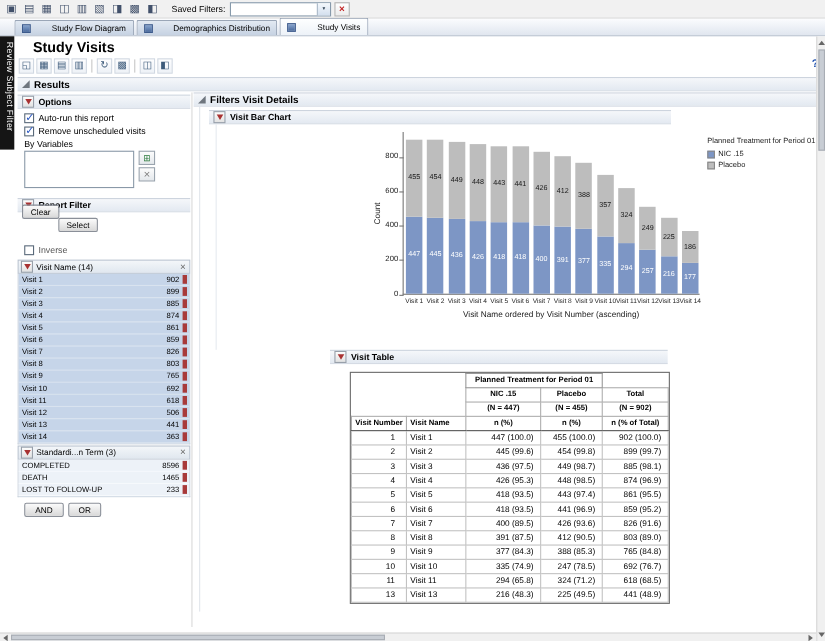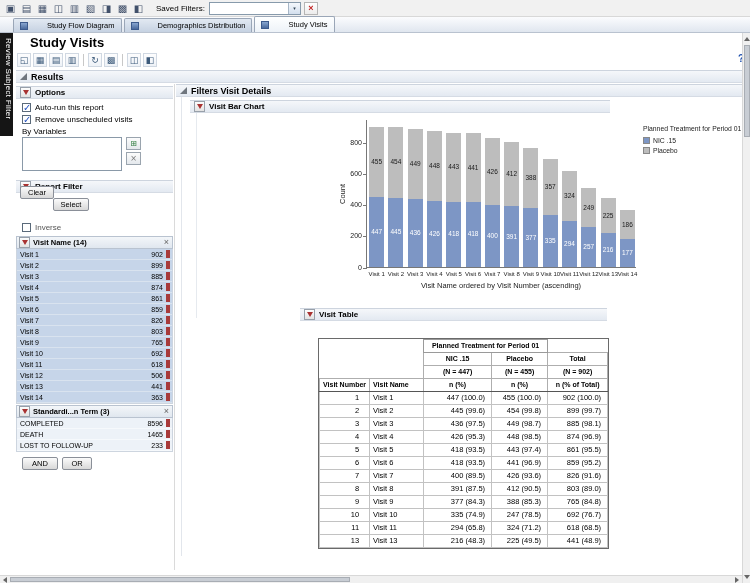--- a/index.html
+++ b/index.html
@@ -32,41 +32,41 @@
 
 .band{position:absolute;height:13px;background:linear-gradient(#f5f7fa,#e3e9f1);border-top:1px solid #cdd4de;border-bottom:1px solid #d5dbe4;display:flex;align-items:center;gap:4px;padding:0 4px}
 .band .title{font-weight:bold;font-size:9px;white-space:nowrap}
 .band.small .title{font-size:8px}
 .disc{width:0;height:0;border-left:7px solid transparent;border-bottom:7px solid #6f767e;flex:none}
 .red-tri-btn{width:11px;height:11px;background:linear-gradient(#fdfdfd,#e2e2e2);border:1px solid #98a0aa;display:flex;align-items:center;justify-content:center;flex:none;cursor:pointer}
 .red-tri{width:0;height:0;border-left:3px solid transparent;border-right:3px solid transparent;border-top:5px solid #a83232}
 #results-band{left:16px;top:70px;width:726px}
 #svd-band{left:176px;top:84px;width:566px}
 #vbc-band{left:190px;top:100px;width:420px}
-#vt-band{left:300px;top:308px;width:307px}
+#vt-band{left:300px;top:318px;width:307px}
 #options-band{left:16px;top:86px;width:157px}
 #rf-band{left:16px;top:180px;width:157px}
 
 
 .check-row{position:absolute;display:flex;align-items:center;gap:4px;height:11px}
 .cb{width:9px;height:9px;border:1px solid #5a6a7a;background:#fff;position:relative;flex:none;cursor:pointer}
 .cb.checked::after{content:"✓";position:absolute;left:0;top:-2px;color:#2553c0;font-size:10px;font-weight:bold;font-family:"DejaVu Sans",sans-serif}
 #by-var-label{position:absolute;left:22px;top:127px}
 #by-var-box{position:absolute;left:22px;top:137px;width:100px;height:34px;background:#fff;border:1px solid #8a99a8}
 .mini-btn{position:absolute;width:15px;height:13px;border:1px solid #9aa4ae;background:linear-gradient(#fcfcfc,#e4e8ec);font-size:8px;line-height:11px;text-align:center;cursor:pointer;font-family:"DejaVu Sans",sans-serif}
 #by-var-add{left:126px;top:137px;color:#2a7a3a}
 #by-var-del{left:126px;top:152px;color:#777}
 .btn{position:absolute;height:13px;border:1px solid #8a8f98;border-radius:2px;background:linear-gradient(#fbfbfb,#d8d8d8);font-size:7.5px;text-align:center;line-height:11px;cursor:pointer;font-family:inherit}
 #clear-btn{left:20px;top:186px;width:34px}
 #select-btn{left:53px;top:198px;width:36px}
 #and-btn{left:22px;top:457px;width:36px}
 #or-btn{left:62px;top:457px;width:30px}
 #inverse-row{left:22px;top:222px;color:#555}
 .filter-header{position:absolute;height:13px;width:157px;background:linear-gradient(#f3f6f9,#e0e7ef);border:1px solid #b9c3d0;display:flex;align-items:center;gap:3px;padding:0 2px}
-.filter-header .ft{font-weight:bold;font-size:7.5px;white-space:nowrap}
+.filter-header .ft{font-weight:normal;font-size:7.5px;white-space:nowrap}
 .filter-x{margin-left:auto;color:#666;font-size:9px;line-height:9px;cursor:pointer;padding-right:1px}
 #visit-filter-header{left:16px;top:236px}
 #visit-filter-list{position:absolute;left:16px;top:249px;width:157px;border:1px solid #cdd5df;border-top:none;background:#fff}
 #term-filter-header{left:16px;top:405px}
 #term-filter-list{position:absolute;left:16px;top:418px;width:157px;border:1px solid #cdd5df;border-top:none;background:#fff}
 .filter-row{height:11px;display:flex;align-items:center;font-size:7px;padding-left:3px;cursor:pointer}
 .filter-row.selected{background:#c6d5e9;border-bottom:1px solid #d9e3ef}
 .filter-row.unsel{background:#edf2f8;border-bottom:1px solid #f6f9fc}
 .filter-row .cnt{margin-left:auto}
 .filter-row .mk{width:4px;height:8px;margin:0 2px 0 3px;background:#a83a3a;flex:none}

